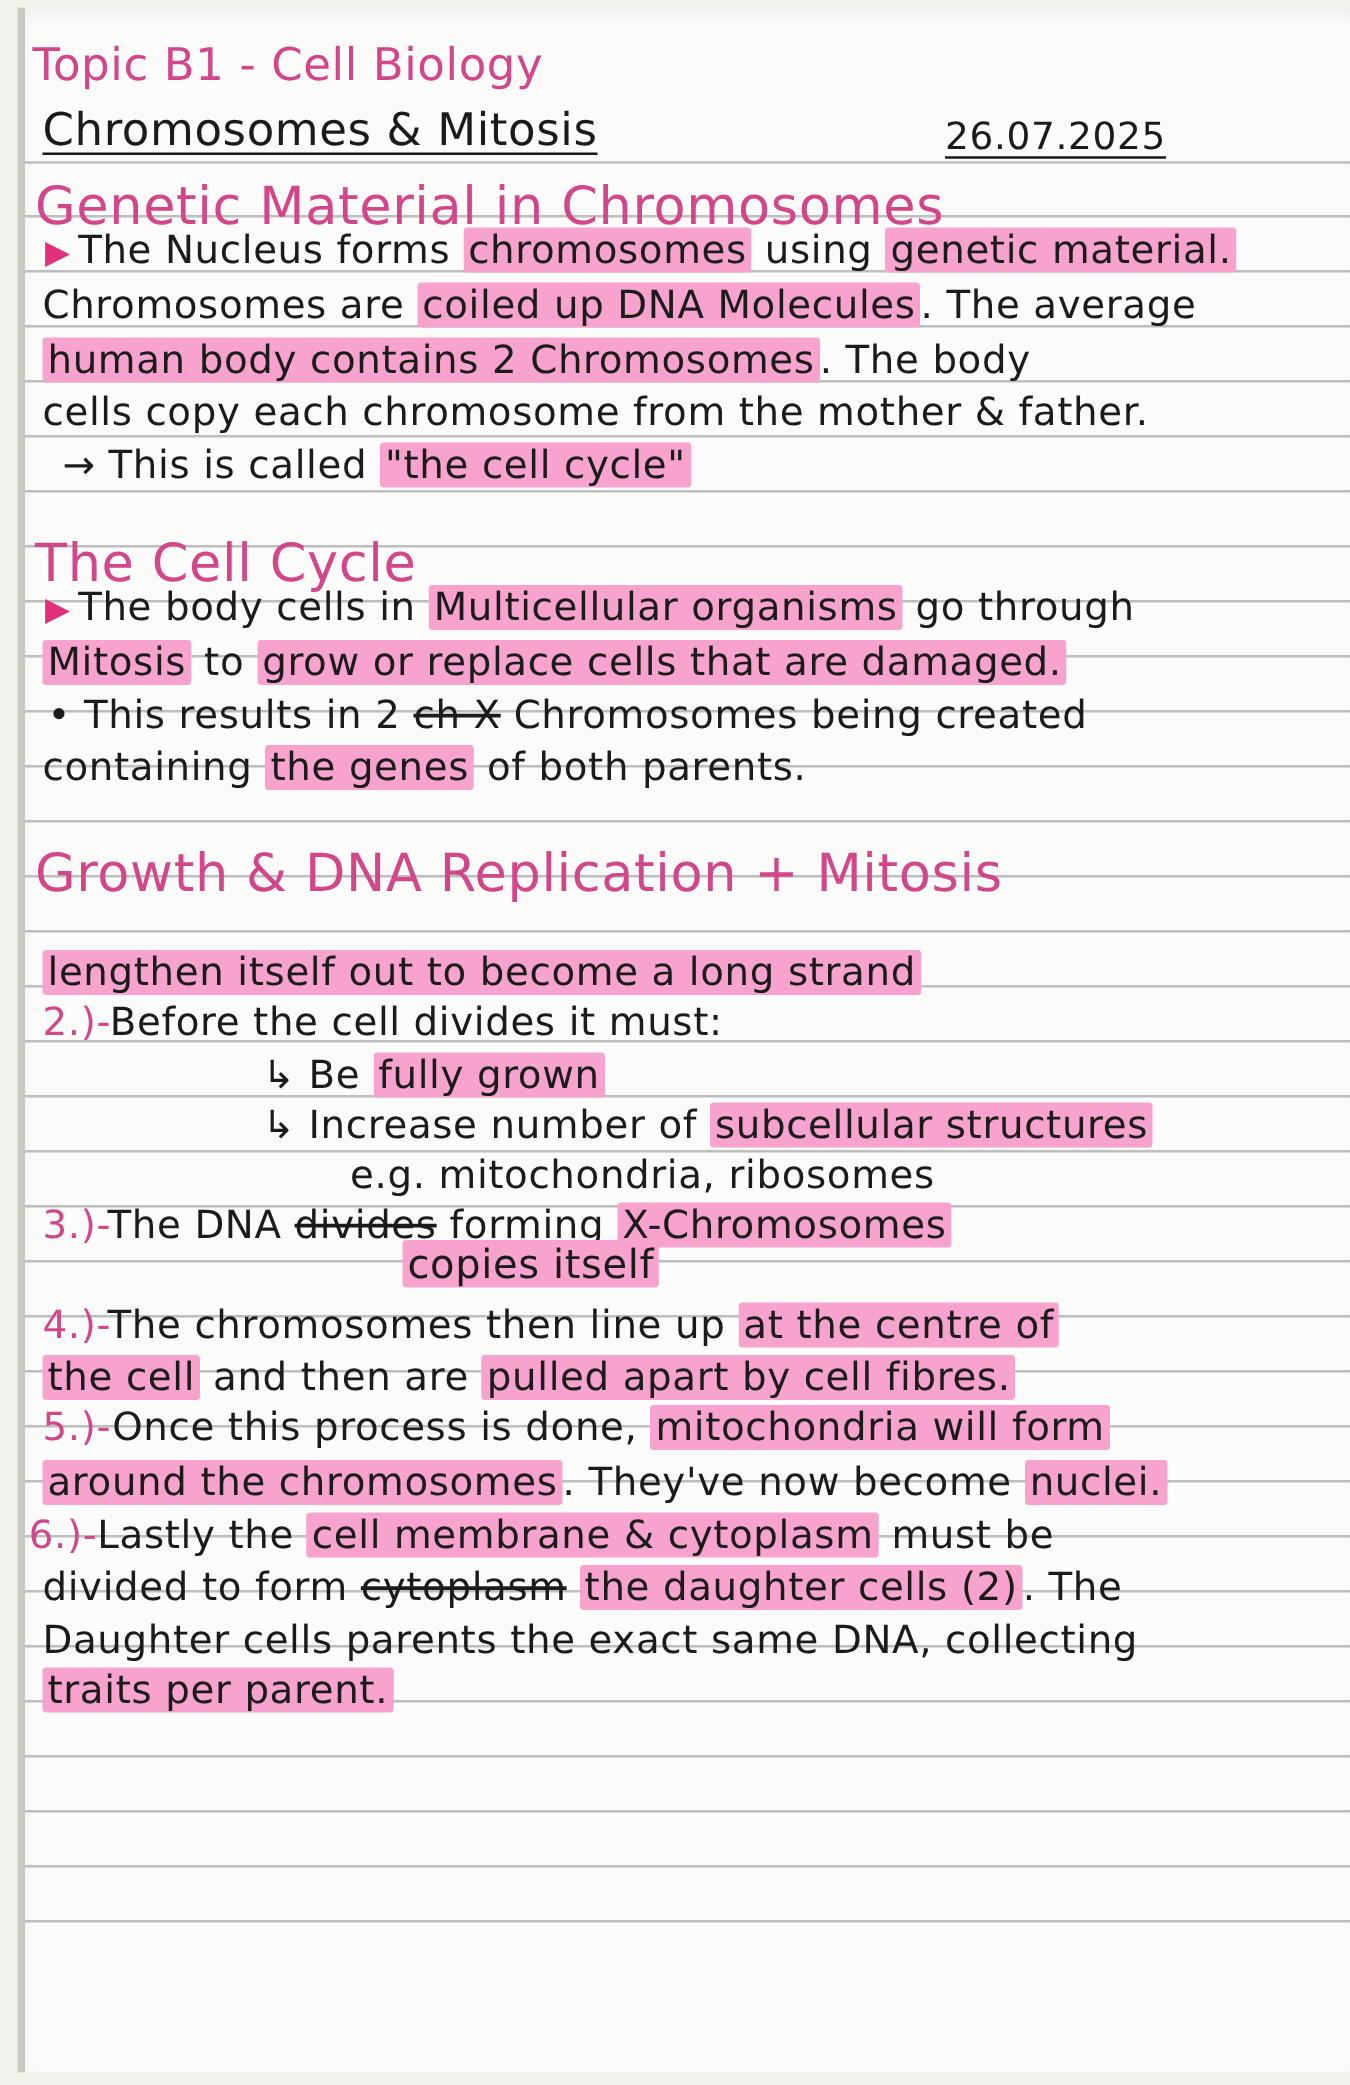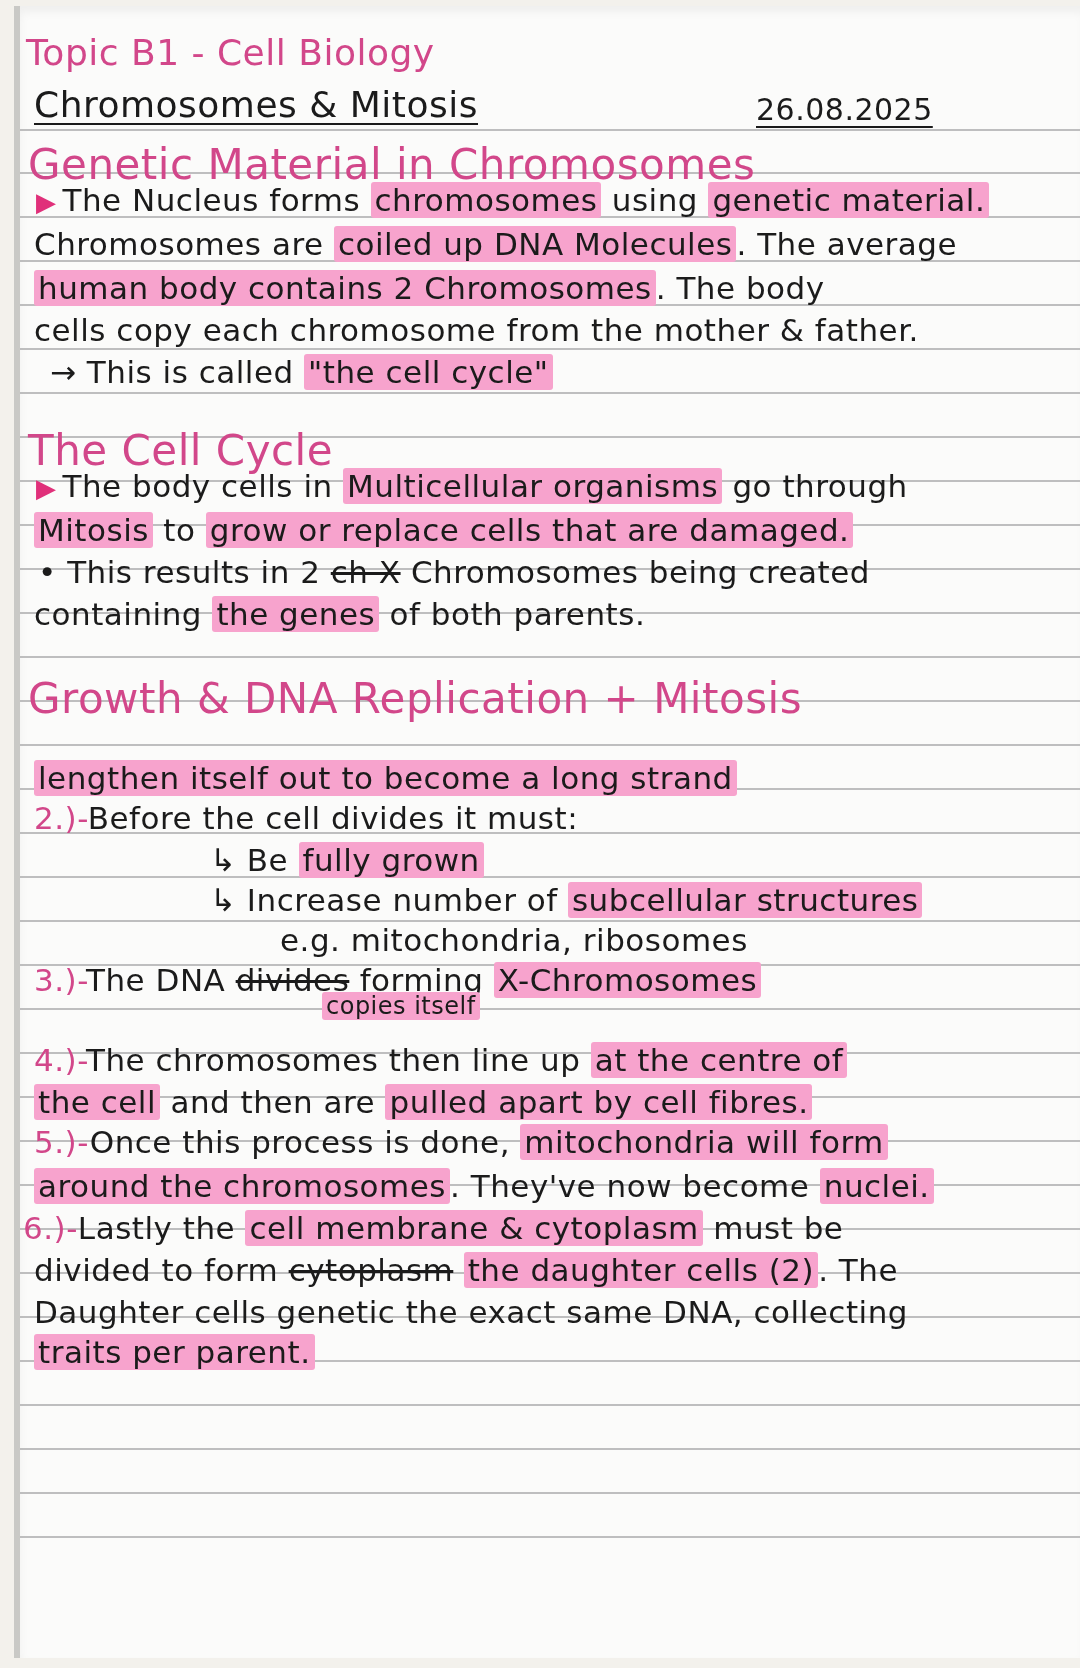--- a/index.html
+++ b/index.html
@@ -22,21 +22,21 @@
     position:absolute; white-space:nowrap;
     font-size:31px; color:#1b1b1b; letter-spacing:0.5px;
   }
   .pink { color:#d2478a; }
   .hl { background:#f7a3cd; padding:0 4px; border-radius:3px; }
   .strike { text-decoration:line-through; }
   .head { font-size:42px; }
   .title { font-size:36px; }
   .under { text-decoration:underline; text-decoration-thickness:2px; text-underline-offset:6px; }
   .arrow { color:#e0307a; font-size:26px; margin-right:6px; }
-  .small { font-size:24px;padding-left:44px; }
+  .small { font-size:32px;padding-left:44px; }
 </style>
 </head>
 <body>
 
 <div class="page">
 
   <div class="rule" style="top:123px"></div>
   <div class="rule" style="top:166px"></div>
   <div class="rule" style="top:210px"></div>
   <div class="rule" style="top:254px"></div>
@@ -65,21 +65,21 @@
   <div class="rule" style="top:1266px"></div>
   <div class="rule" style="top:1310px"></div>
   <div class="rule" style="top:1354px"></div>
   <div class="rule" style="top:1398px"></div>
   <div class="rule" style="top:1442px"></div>
   <div class="rule" style="top:1486px"></div>
   <div class="rule" style="top:1530px"></div>
 
   <div class="line pink title" style="left:6px; top:26px">Topic B1 - Cell Biology</div>
   <div class="line title under" style="left:14px; top:78px">Chromosomes &amp; Mitosis</div>
-  <div class="line under" style="left:736px; top:86px; font-size:30px">26.08.2025</div>
+  <div class="line under" style="left:736px; top:86px; font-size:30px">26.07.2025</div>
 
   <div class="line pink head" style="left:8px; top:134px">Genetic Material in Chromosomes</div>
   <div class="line" style="left:16px; top:176px">
     <span class="arrow">▶</span><span>The Nucleus forms </span><span class="hl">chromosomes</span><span> using </span><span class="hl">genetic material.</span>
   </div>
   <div class="line" style="left:14px; top:220px">
     <span>Chromosomes are </span><span class="hl">coiled up DNA Molecules</span><span>. The average</span>
   </div>
   <div class="line" style="left:14px; top:264px">
     <span class="hl">human body contains 2 Chromosomes</span><span>. The body</span>
@@ -134,17 +134,17 @@
   </div>
   <div class="line" style="left:14px; top:1162px">
     <span class="hl">around the chromosomes</span><span>. They've now become </span><span class="hl">nuclei.</span>
   </div>
   <div class="line" style="left:3px; top:1204px">
     <span class="pink">6.)-</span><span>Lastly the </span><span class="hl">cell membrane &amp; cytoplasm</span><span> must be</span>
   </div>
   <div class="line" style="left:14px; top:1246px">
     <span>divided to form </span><span class="strike">cytoplasm</span><span> </span><span class="hl">the daughter cells (2)</span><span>. The</span>
   </div>
-  <div class="line" style="left:14px; top:1288px">Daughter cells genetic the exact same DNA, collecting</div>
+  <div class="line" style="left:14px; top:1288px">Daughter cells parents the exact same DNA, collecting</div>
   <div class="line" style="left:14px; top:1328px">
     <span class="hl">traits per parent.</span>
   </div>
 </div>
 
 </body></html>

